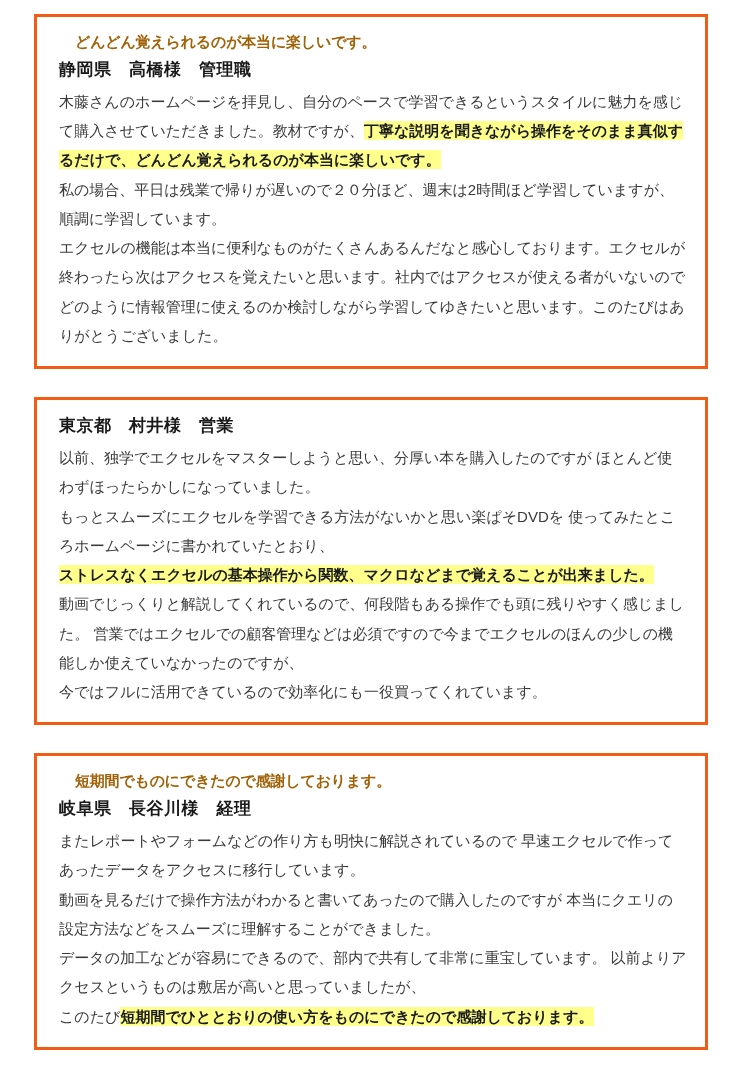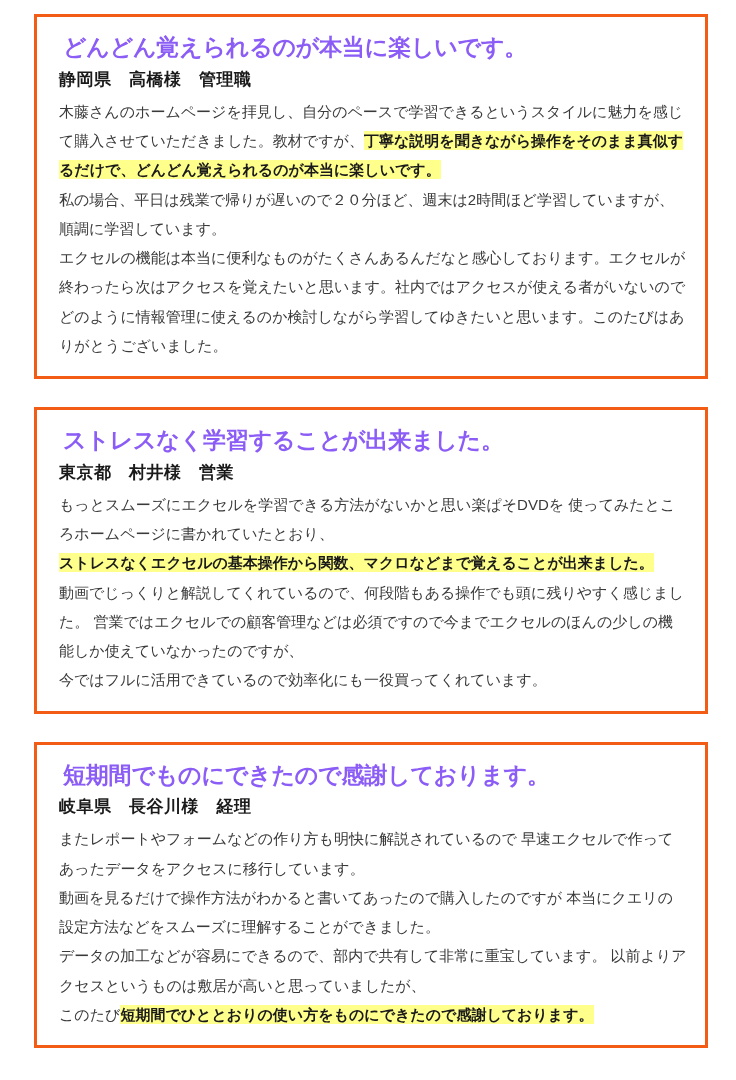--- a/index.html
+++ b/index.html
@@ -22,26 +22,26 @@
     border: 3px solid #f25c14;
     box-sizing: border-box;
     padding: 14px 18px 16px 22px;
     margin-bottom: 28px;
     background: #ffffff;
   }
   .testimonial:last-child {
     margin-bottom: 0;
   }
   .t-title {
-    color: #8b5cf6;
-    font-size: 23px;
+    color: #a16207;
+    font-size: 15px;
     font-weight: bold;
     line-height: 1.25;
     letter-spacing: -0.2px;
-    margin: 2px 0 6px 4px;
+    margin: 2px 0 6px 16px;
   }
   .t-byline {
     color: #1a1a1a;
     font-size: 17px;
     font-weight: bold;
     margin: 0 0 6px 0;
     letter-spacing: 0.5px;
   }
   .t-body {
     font-size: 15px;
@@ -66,23 +66,23 @@
       <div class="testimonial">
         <div class="t-title">どんどん覚えられるのが本当に楽しいです。</div>
         <div class="t-byline">静岡県　高橋様　管理職</div>
         <div class="t-body">
           <p><span>木藤さんのホームページを拝見し、自分のペースで学習できるというスタイルに魅力を感じて購入させていただきました。教材ですが、</span><mark class="hl">丁寧な説明を聞きながら操作をそのまま真似するだけで、どんどん覚えられるのが本当に楽しいです。</mark></p>
           <p><span>私の場合、平日は残業で帰りが遅いので２０分ほど、週末は2時間ほど学習していますが、順調に学習しています。</span></p>
           <p><span>エクセルの機能は本当に便利なものがたくさんあるんだなと感心しております。エクセルが終わったら次はアクセスを覚えたいと思います。社内ではアクセスが使える者がいないのでどのように情報管理に使えるのか検討しながら学習してゆきたいと思います。このたびはありがとうございました。</span></p>
         </div>
       </div>
       <div class="testimonial">
-        <div class="t-title">ストレスなく学習することが出来ました。</div>
         <div class="t-byline">東京都　村井様　営業</div>
         <div class="t-body">
+          <p><span>以前、独学でエクセルをマスターしようと思い、分厚い本を購入したのですが ほとんど使わずほったらかしになっていました。</span></p>
           <p><span>もっとスムーズにエクセルを学習できる方法がないかと思い楽ぱそDVDを 使ってみたところホームページに書かれていたとおり、</span></p>
           <p><mark class="hl">ストレスなくエクセルの基本操作から関数、マクロなどまで覚えることが出来ました。</mark></p>
           <p><span>動画でじっくりと解説してくれているので、何段階もある操作でも頭に残りやすく感じました。 営業ではエクセルでの顧客管理などは必須ですので今までエクセルのほんの少しの機能しか使えていなかったのですが、</span></p>
           <p><span>今ではフルに活用できているので効率化にも一役買ってくれています。</span></p>
         </div>
       </div>
       <div class="testimonial">
         <div class="t-title">短期間でものにできたので感謝しております。</div>
         <div class="t-byline">岐阜県　長谷川様　経理</div>
         <div class="t-body">

